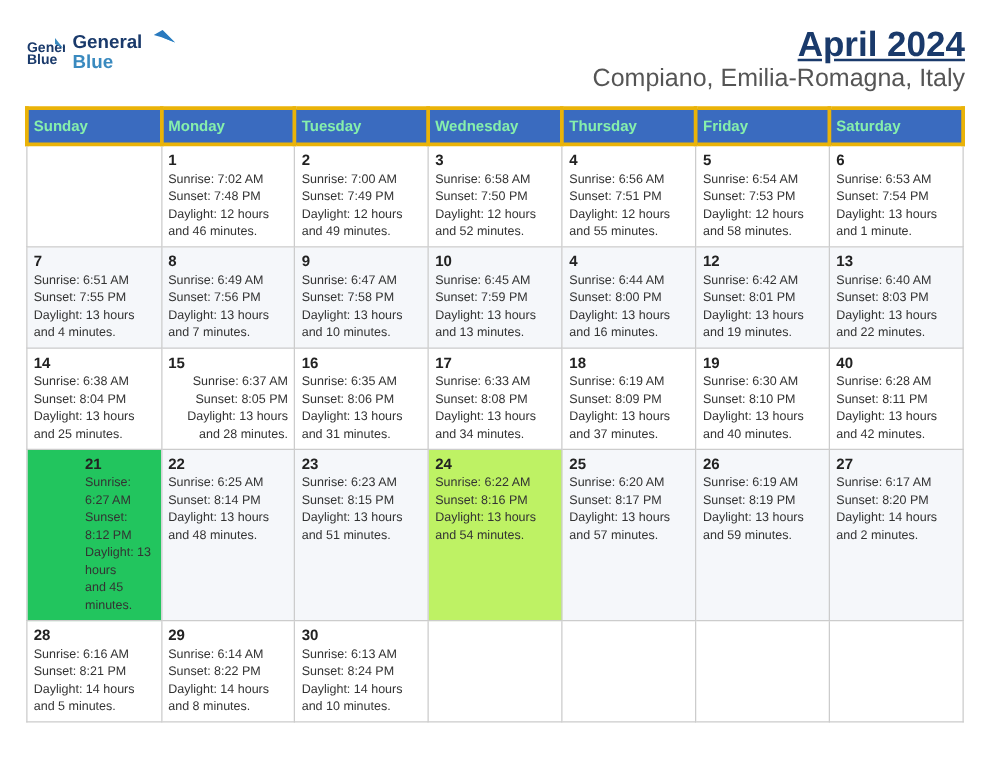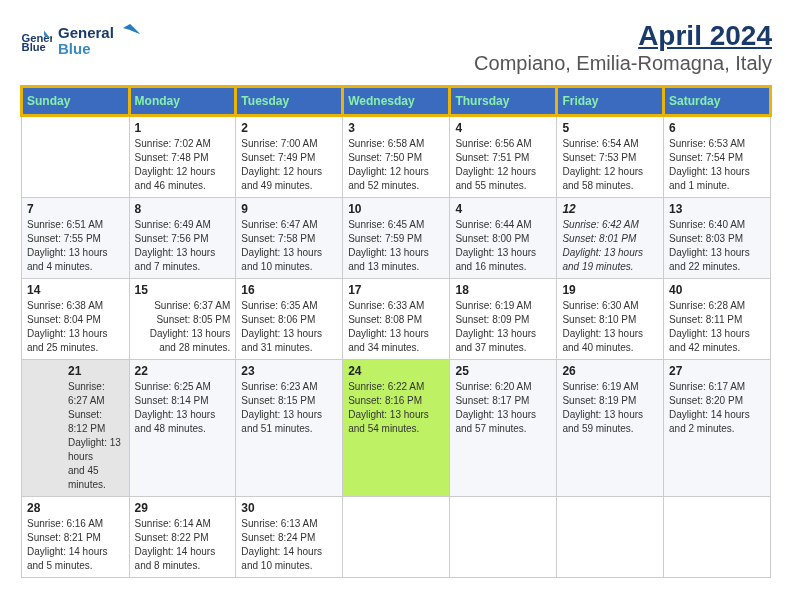--- a/index.html
+++ b/index.html
@@ -191,21 +191,21 @@
 Daylight: 13 hours
 and 13 minutes.</div>
         </td>
         <td style="background: rgb(245, 247, 250);">
           <span class="day-num">4</span>
           <div class="day-info" style="white-space: pre-line;">Sunrise: 6:44 AM
 Sunset: 8:00 PM
 Daylight: 13 hours
 and 16 minutes.</div>
         </td>
-        <td style="background: rgb(245, 247, 250); font-style: italic;">
+        <td style="background: rgb(245, 247, 250);">
           <span class="day-num">12</span>
           <div class="day-info" style="white-space: pre-line;">Sunrise: 6:42 AM
 Sunset: 8:01 PM
 Daylight: 13 hours
 and 19 minutes.</div>
         </td>
         <td style="background: rgb(245, 247, 250);">
           <span class="day-num">13</span>
           <div class="day-info" style="white-space: pre-line;">Sunrise: 6:40 AM
 Sunset: 8:03 PM
@@ -258,21 +258,21 @@
         </td>
         <td>
           <span class="day-num">40</span>
           <div class="day-info" style="white-space: pre-line;">Sunrise: 6:28 AM
 Sunset: 8:11 PM
 Daylight: 13 hours
 and 42 minutes.</div>
         </td>
       </tr>
       <tr>
-        <td style="background: #e5e5e5; padding-left: 46px;">
+        <td style="background: #22c55e; padding-left: 46px;">
           <span class="day-num">21</span>
           <div class="day-info" style="white-space: pre-line;">Sunrise: 6:27 AM
 Sunset: 8:12 PM
 Daylight: 13 hours
 and 45 minutes.</div>
         </td>
         <td style="background: rgb(245, 247, 250);">
           <span class="day-num">22</span>
           <div class="day-info" style="white-space: pre-line;">Sunrise: 6:25 AM
 Sunset: 8:14 PM

